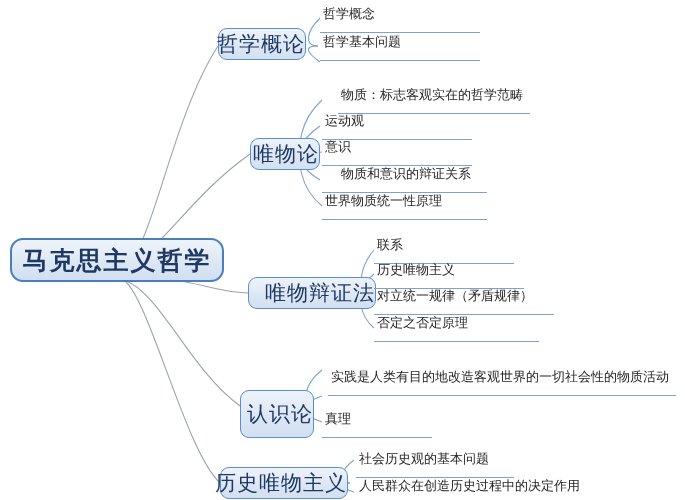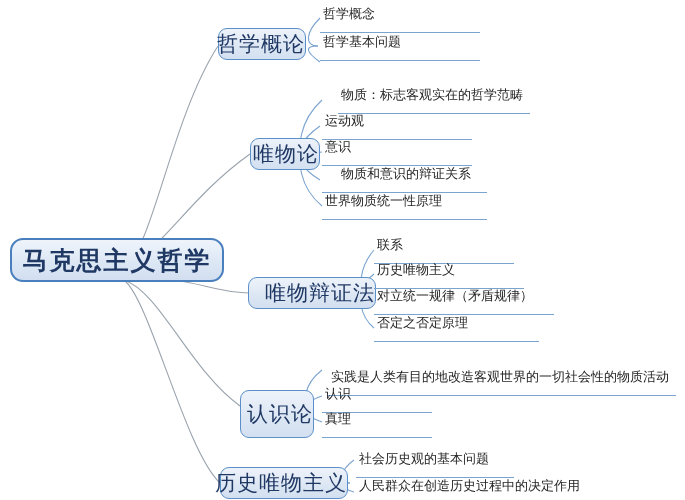--- a/index.html
+++ b/index.html
@@ -150,23 +150,20 @@
   <div class="leaf" style="left:374px; top:314px; width:165px;">
     <span>否定之否定原理</span>
   </div>
 
   <div class="node branch" style="left:240px; top:390px; width:74px; height:48px;">
     <span>认识论</span>
   </div>
   <div class="leaf" style="left:328px; top:357px; width:348px;margin-top:11px;">
     <span>实践是人类有目的地改造客观世界的一切社会性的物质活动</span>
   </div>
-  <div class="leaf" style="left:322px; top:385px; width:110px;">
-    <span>认识</span>
-  </div>
   <div class="leaf" style="left:322px; top:410px; width:110px;">
     <span>真理</span>
   </div>
 
   <div class="node branch" style="left:220px; top:467px; width:128px; height:32px;">
     <span>历史唯物主义</span>
   </div>
   <div class="leaf" style="left:356px; top:450px; width:158px;">
     <span>社会历史观的基本问题</span>
   </div>

